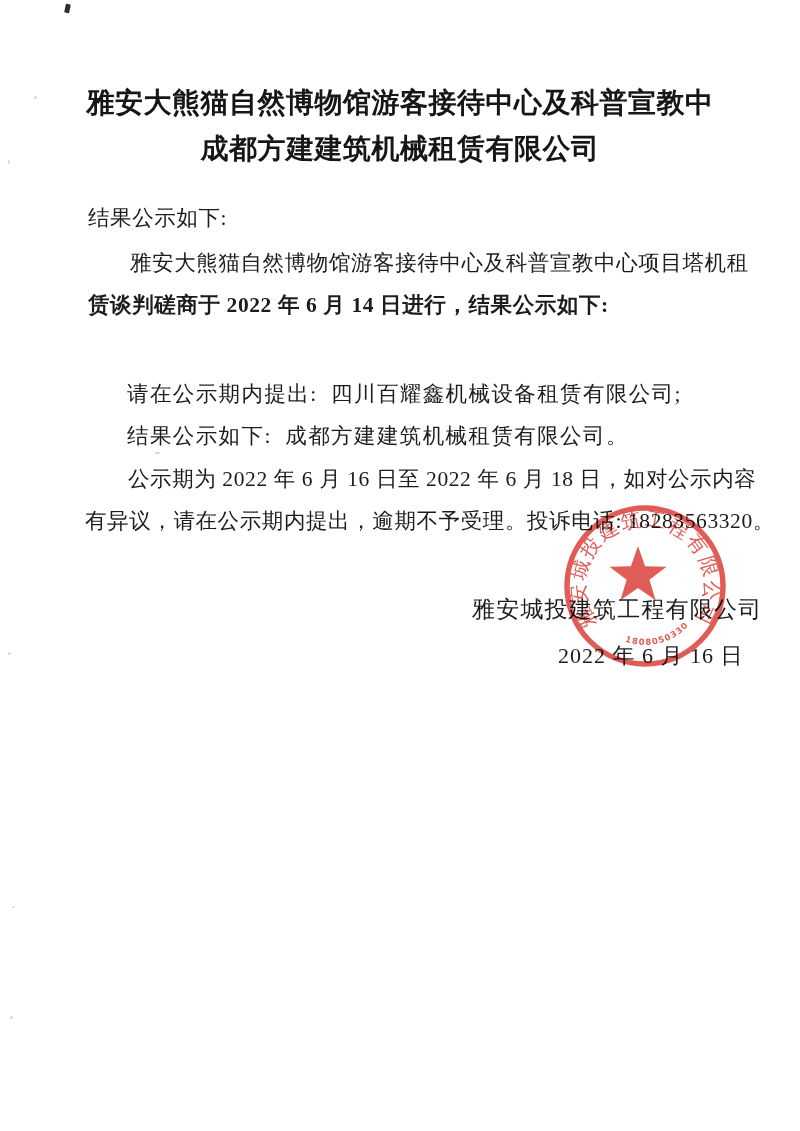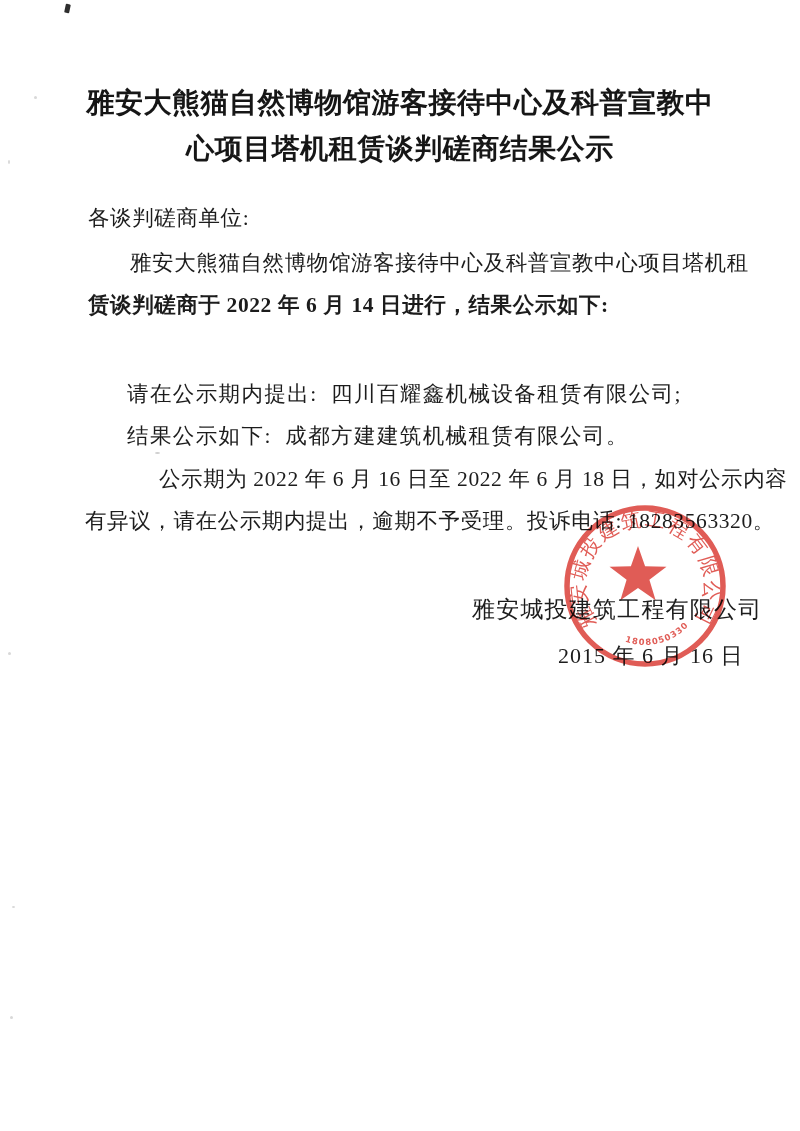--- a/index.html
+++ b/index.html
@@ -15,21 +15,21 @@
     letter-spacing:0.5px;
   }
   .title span{display:block;}
   .line{position:absolute;white-space:pre;font-size:21.5px;letter-spacing:0.6px;color:#1c1c1c;}
   .ln-salutation{left:88px;top:203px;}
   .ln-para1a{left:130px;top:248px;text-align:center;}
   .ln-para1b{left:88px;top:290px;font-weight:bold;}
   .ln-item1{left:127px;top:336px;letter-spacing:1.4px;}
   .ln-item2{left:127px;top:379px;letter-spacing:1.4px;}
   .ln-item3{left:127px;top:421px;letter-spacing:1.4px;}
-  .ln-para2a{left:128px;top:464px;margin-left:31px;}
+  .ln-para2a{left:128px;top:464px;}
   .ln-para2b{left:85px;top:506px;}
   .ln-signature{left:472px;top:594px;font-size:23px;letter-spacing:1.2px;}
   .ln-date{left:558px;top:641px;font-size:22px;letter-spacing:1px;}
   .seal{
     position:absolute;left:558px;top:499px;width:174px;height:174px;
     mix-blend-mode:multiply;opacity:0.9;filter:blur(0.2px);
   }
   .seal text{
     font-family:"DejaVu Sans","Liberation Sans",sans-serif;
   }
@@ -55,36 +55,36 @@
   <span class="tick"></span>
   <span class="speck s1"></span>
   <span class="speck s2"></span>
   <span class="speck s3"></span>
   <span class="speck s4"></span>
   <span class="speck s5"></span>
   <span class="speck s6"></span>
 
   <div class="title">
     <span>雅安大熊猫自然博物馆游客接待中心及科普宣教中</span>
-    <span>心项目塔机租赁谈判磋商结果公示</span>
+    <span>成都方建建筑机械租赁有限公司</span>
   </div>
 
-  <div class="line ln-salutation">各谈判磋商单位:</div>
+  <div class="line ln-salutation">结果公示如下:</div>
 
   <div class="line ln-para1a">雅安大熊猫自然博物馆游客接待中心及科普宣教中心项目塔机租</div>
   <div class="line ln-para1b">赁谈判磋商于 2022 年 6 月 14 日进行，结果公示如下:</div>
 
   <div class="line ln-item2">请在公示期内提出:  四川百耀鑫机械设备租赁有限公司;</div>
   <div class="line ln-item3">结果公示如下:  成都方建建筑机械租赁有限公司。</div>
 
   <div class="line ln-para2a">公示期为 2022 年 6 月 16 日至 2022 年 6 月 18 日，如对公示内容</div>
   <div class="line ln-para2b">有异议，请在公示期内提出，逾期不予受理。投诉电话: 18283563320。</div>
 
   <div class="line ln-signature">雅安城投建筑工程有限公司</div>
-  <div class="line ln-date">2015 年 6 月 16 日</div>
+  <div class="line ln-date">2022 年 6 月 16 日</div>
 
   <svg class="seal" viewBox="0 0 174 174" aria-hidden="true">
     <defs>
       <path id="arc-company" d="M 39.7,123.9 A 60,60 0 1 1 136.7,120.5" fill="none"></path>
       <path id="arc-number" d="M 66.8,142.4 A 59,59 0 0 0 139.1,114.7" fill="none"></path>
     </defs>
     <circle cx="87" cy="87" r="78" fill="none" stroke-width="5.5" stroke="#dd4a43"></circle>
     <polygon points="80,47 87.1,67.3 108.5,67.7 91.4,80.7 97.6,101.3 80,89 62.4,101.3 68.6,80.7 51.5,67.7 72.9,67.3" fill="#dd4a43"></polygon>
     <text class="seal-company-text" fill="#dd4a43">
       <textPath href="#arc-company">雅安城投建筑工程有限公司</textPath>

